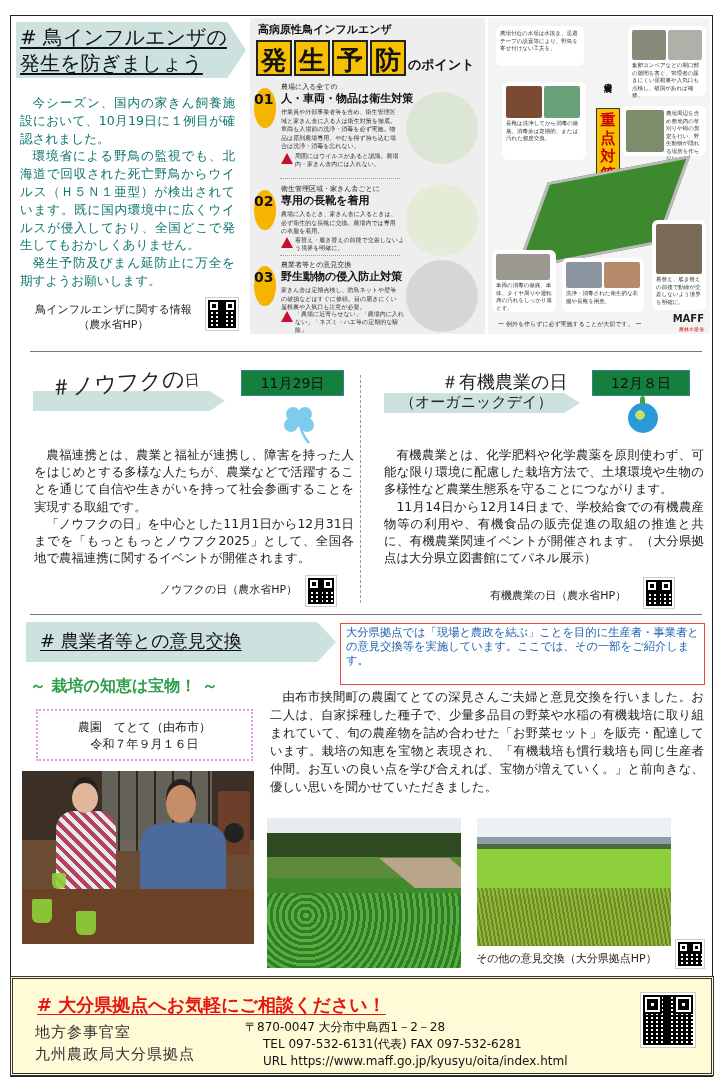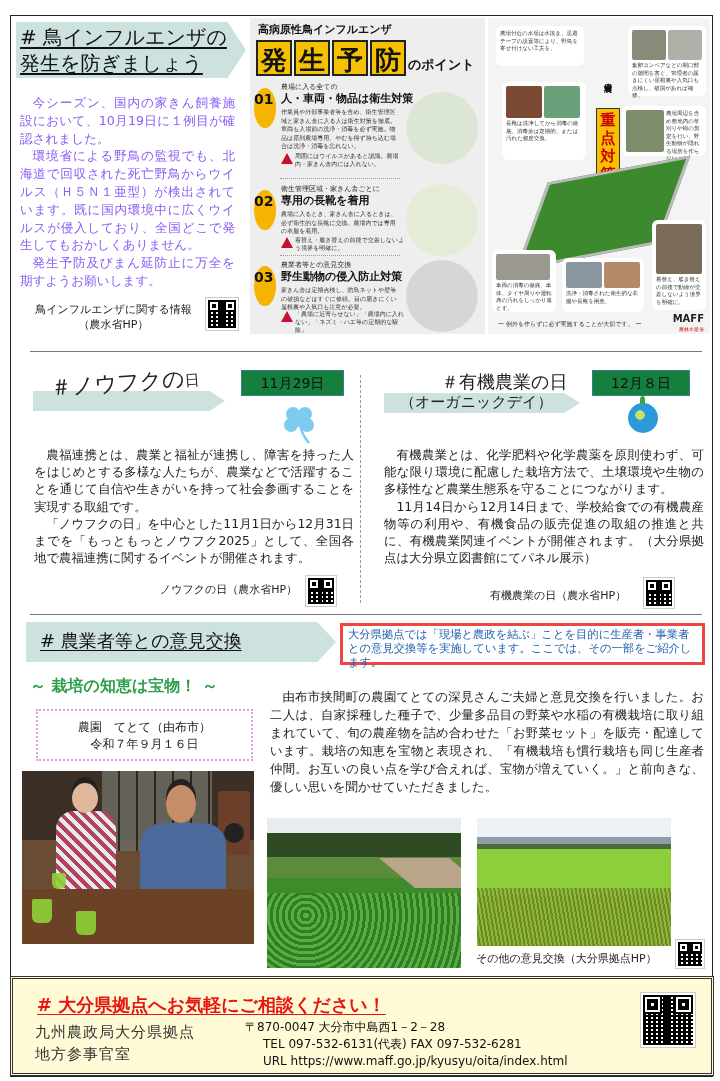--- a/index.html
+++ b/index.html
@@ -6,21 +6,21 @@
   html, body { width: 720px; height: 1081px; background: #ffffff; overflow: hidden; }
   body { font-family: "DejaVu Sans", "Liberation Sans", sans-serif; color: #222; position: relative; }
 
   .frame { position: absolute; left: 10px; top: 15px; width: 703px; height: 1062px; border: 1px solid #222; }
 
   
   .s1-banner { position: absolute; left: 16px; top: 22px; width: 230px; height: 56px; background: #cde2df;
     clip-path: polygon(0 0, 92% 0, 100% 50%, 92% 100%, 0 100%); }
   .s1-title { position: absolute; left: 20px; top: 24px; font-size: 20px; line-height: 26px; color: #111; font-weight: normal; }
   .s1-title span { display: block; text-decoration: underline; text-underline-offset: 3px; }
-  .s1-body { position: absolute; left: 20px; top: 94px; width: 215px; font-size: 12.6px; line-height: 17.8px; color: #8b5cf6; text-align: justify; }
+  .s1-body { position: absolute; left: 20px; top: 94px; width: 215px; font-size: 12.6px; line-height: 17.8px; color: #0f766e; text-align: justify; }
   .s1-body p { text-indent: 1em; }
   .s1-link { position: absolute; left: 26px; top: 302px; width: 175px; text-align: center; font-size: 11px; line-height: 15px; color: #222; }
   .qr { background:
       linear-gradient(90deg, transparent 0 45%, #000 45% 55%, transparent 55%),
       repeating-linear-gradient(0deg, #000 0 2px, #fff 2px 4px),
       repeating-linear-gradient(90deg, #000 0 3px, #fff 3px 5px);
     background-blend-mode: multiply; position: absolute; border: 2px solid #fff; outline: 1px solid #ccc; }
   .qr::before, .qr::after { content: ""; position: absolute; width: 30%; height: 30%; border: 2px solid #000; background: #fff; box-shadow: inset 0 0 0 2px #fff, inset 0 0 0 6px #000; }
   .qr::before { left: 0; top: 0; }
   .qr::after { right: 0; top: 0; }
@@ -68,21 +68,21 @@
   .organic-sub { position: absolute; left: 400px; top: 393px; font-size: 15px; color: #222; white-space: nowrap; }
   .globe { position: absolute; left: 628px; top: 403px; width: 30px; height: 30px; border-radius: 50%; background: radial-gradient(circle at 40% 40%, #c8e06a 0 18%, #2b9ad8 19% 100%); }
   .globe::before { content: ""; position: absolute; left: 12px; top: -7px; width: 5px; height: 8px; background: #3aa24a; border-radius: 50% 50% 0 0; }
 
   .hsep2 { position: absolute; left: 30px; top: 614px; width: 672px; border-top: 1px solid #777; }
 
   
   .s3-banner { position: absolute; left: 26px; top: 622px; width: 310px; height: 40px; background: #cde2df;
     clip-path: polygon(0 0, 94% 0, 100% 50%, 94% 100%, 0 100%); }
   .s3-title { position: absolute; left: 40px; top: 629px; font-size: 18px; color: #111; text-decoration: underline; text-underline-offset: 3px; white-space: nowrap; }
-  .s3-note { position: absolute; left: 340px; top: 623px; width: 365px; height: 42px; border: 3px solid #ef4444; padding: 2px 5px; font-size: 11.3px; line-height: 14px; color: #1c5fb0; }
+  .s3-note { position: absolute; left: 340px; top: 623px; width: 365px; height: 62px; border: 1px solid #ef4444; padding: 2px 5px; font-size: 11.3px; line-height: 14px; color: #1c5fb0; }
   .s3-sub { position: absolute; left: 30px; top: 676px; font-size: 16px; color: #2e9e4a; white-space: nowrap; font-weight: bold; }
   .s3-info { position: absolute; left: 36px; top: 709px; width: 217px; height: 52px; border: 2px dotted #e39be0; text-align: center; font-size: 12px; line-height: 17px; color: #222; padding-top: 8px; }
   .photo { position: absolute; overflow: hidden; }
   .photo-people { left: 22px; top: 771px; width: 232px; height: 173px; background:
       linear-gradient(180deg, #3b2f26 0 40%, #6a4b33 40% 100%); }
   .photo-people .win { position: absolute; left: 80px; top: 0; width: 110px; height: 80px; background: repeating-linear-gradient(90deg, #6c6a62 0 16px, #2a2420 16px 18px), #555; opacity: .85; }
   .photo-people .speaker { position: absolute; right: 4px; top: 20px; width: 32px; height: 64px; background: #6b3f2a; border-radius: 3px; }
   .photo-people .speaker::after { content: ""; position: absolute; left: 6px; top: 32px; width: 20px; height: 20px; border-radius: 50%; background: #222; }
   .photo-people .woman { position: absolute; left: 34px; top: 40px; width: 60px; height: 80px; background: repeating-linear-gradient(45deg, #b4425a 0 4px, #e8e8ef 4px 8px); border-radius: 18px 18px 4px 4px; }
   .photo-people .woman::before { content: ""; position: absolute; left: 16px; top: -28px; width: 26px; height: 30px; border-radius: 50%; background: #e0b79a; box-shadow: 0 -6px 0 #222; }
@@ -276,22 +276,22 @@
 </div>
 <div class="photo photo-field2">
   <div class="grass"></div>
 </div>
 <div class="s3-caption">その他の意見交換（大分県拠点HP）</div>
 <div class="qr" style="left:676px; top:940px; width:28px; height:28px;"></div>
 
 <div class="footer">
   <div class="f-title"># 大分県拠点へお気軽にご相談ください！</div>
   <div class="f-org">
+    <div>地方参事官室</div>
     <div>九州農政局大分県拠点</div>
-    <div>地方参事官室</div>
   </div>
   <div class="f-addr">
     <div>〒870-0047  大分市中島西1－2－28</div>
     <div>TEL 097-532-6131(代表)   FAX 097-532-6281</div>
     <div>URL https://www.maff.go.jp/kyusyu/oita/index.html</div>
   </div>
   <div class="qr" style="left:628px; top:14px; width:54px; height:54px;"></div>
 </div>
 
 </body></html>

